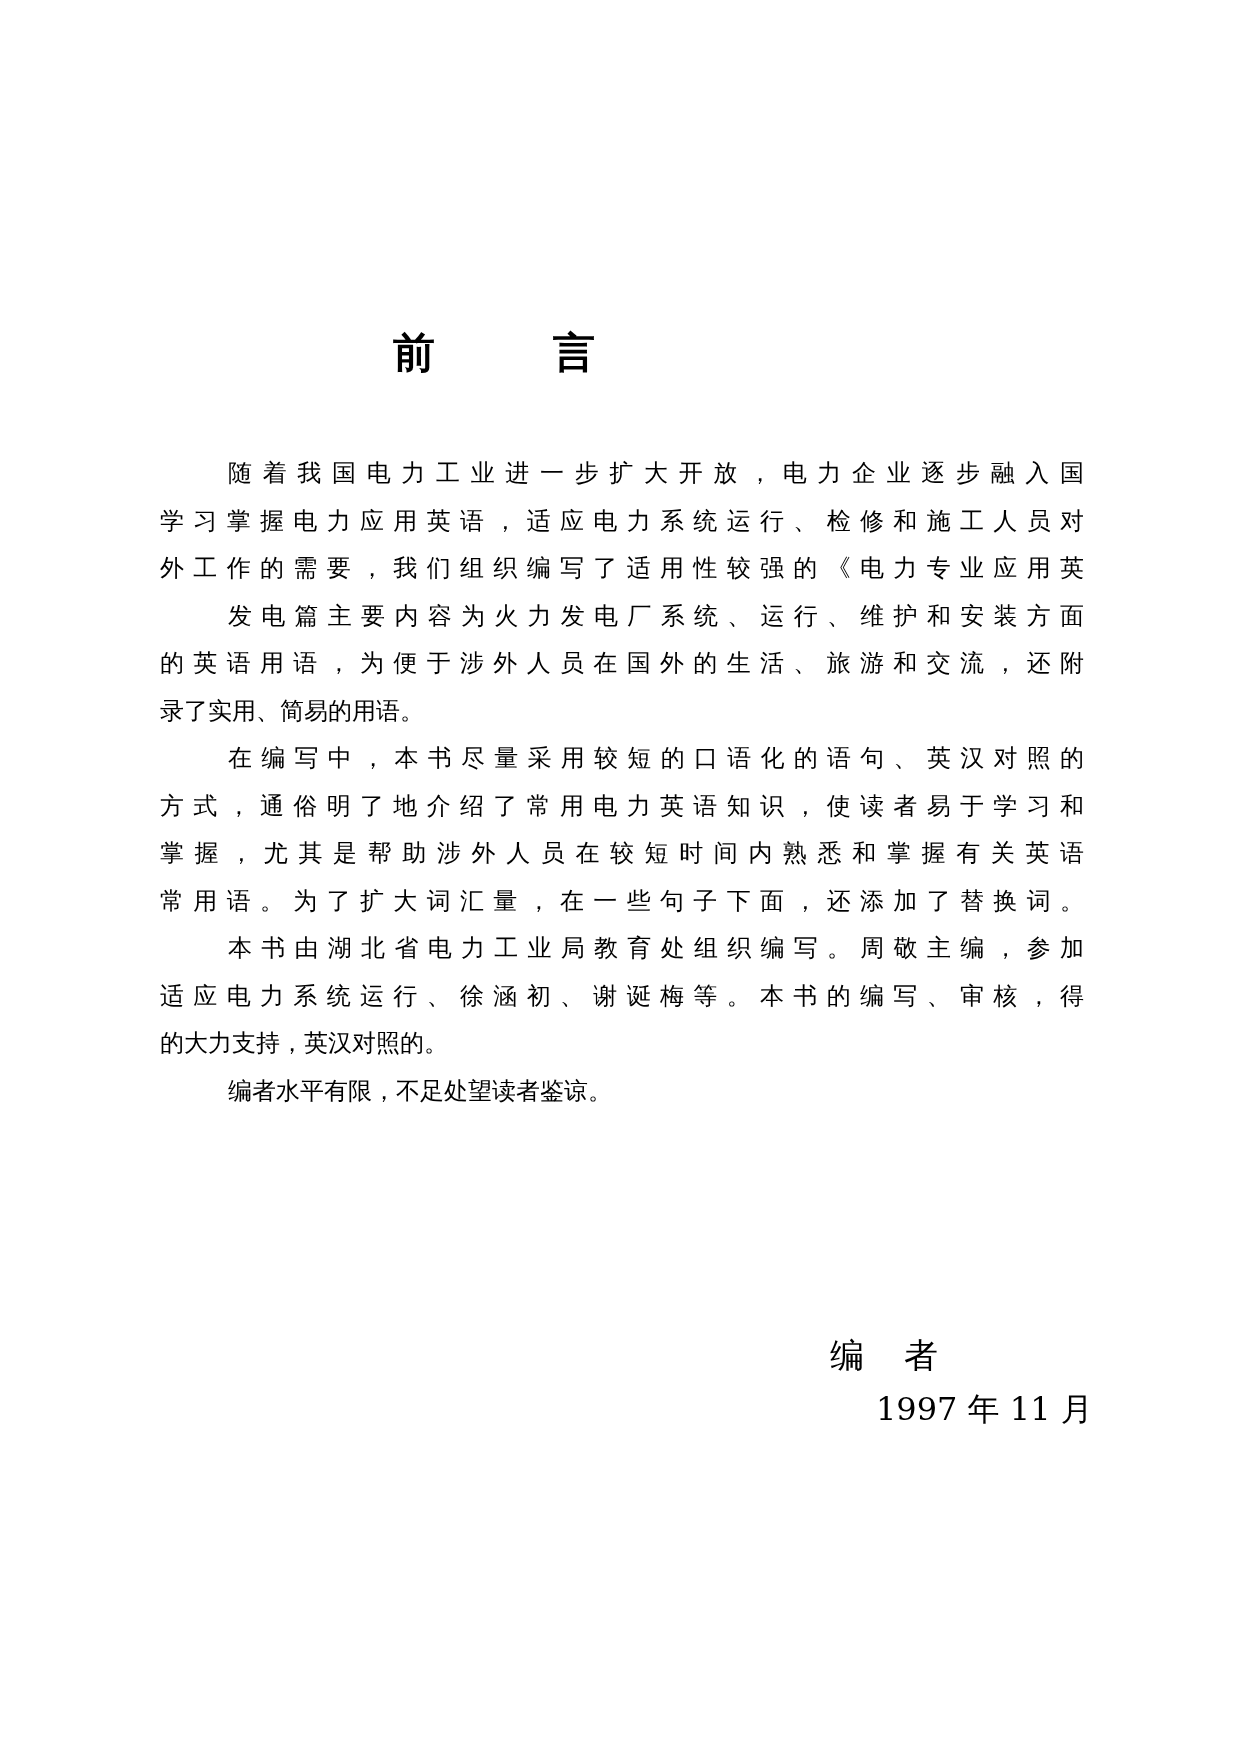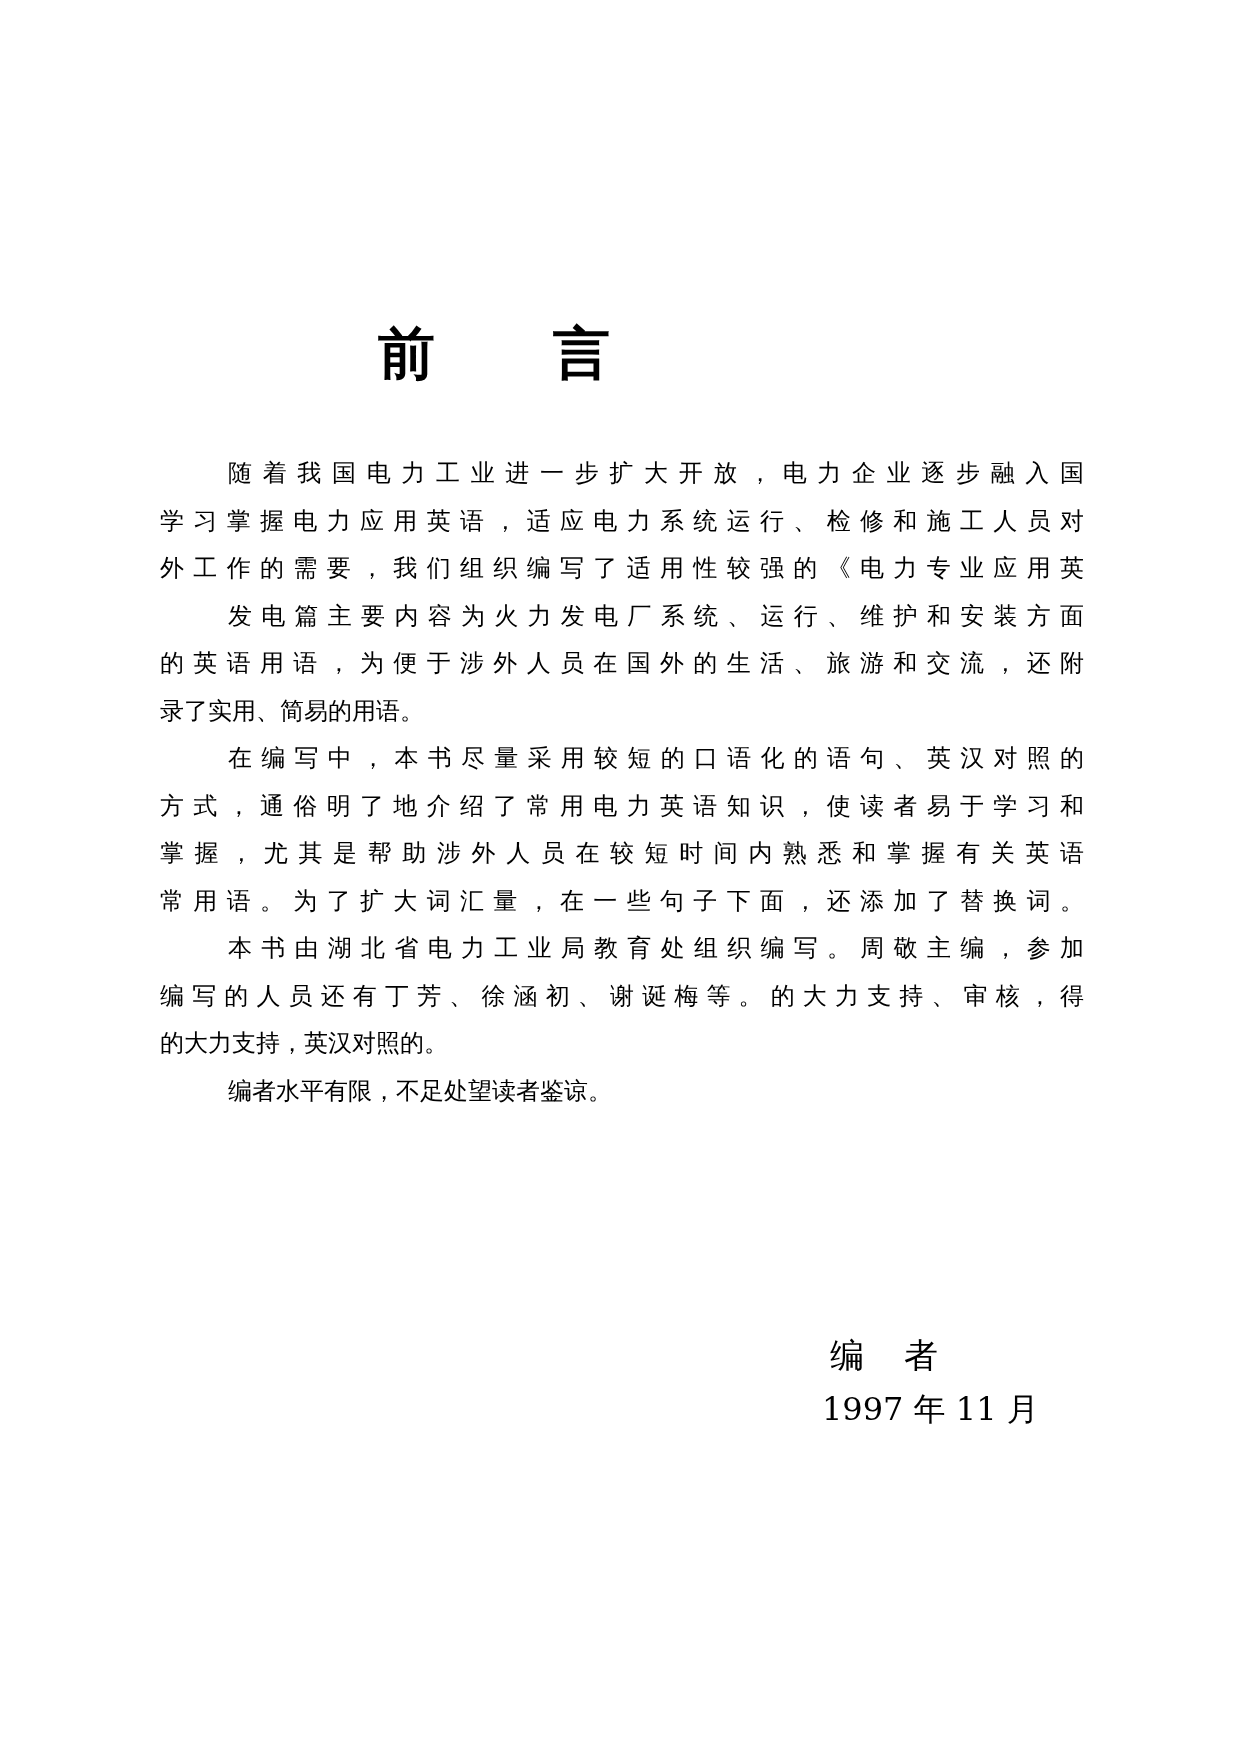--- a/index.html
+++ b/index.html
@@ -20,21 +20,21 @@
       left: 0; top: 0;
       width: 1240px;
       height: 1754px;
     }
     .title {
       position: absolute;
       top: 328px;
       left: 0;
       width: 988px;
       text-align: center;
-      font-size: 57px;
+      font-size: 42px;
       line-height: 50px;
       font-weight: bold;
       letter-spacing: 0;
     }
     .title span {
       display: inline-block;
     }
     .title .gap {
       display: inline-block;
       width: 118px;
@@ -67,21 +67,21 @@
       font-size: 34px;
       line-height: 50px;
       font-weight: normal;
     }
     .signature .gap {
       display: inline-block;
       width: 40px;
     }
     .date {
       position: absolute;
-      left: 822px;
+      left: 876px;
       top: 1384px;
       font-size: 32px;
       line-height: 50px;
       text-align: right;
     }
   </style>
 </head>
 <body>
 
 <div class="page">
@@ -106,21 +106,21 @@
 
     <div class="para-block">
       <span class="line indent">在编写中，本书尽量采用较短的口语化的语句、英汉对照的</span>
       <span class="line">方式，通俗明了地介绍了常用电力英语知识，使读者易于学习和</span>
       <span class="line">掌握，尤其是帮助涉外人员在较短时间内熟悉和掌握有关英语</span>
       <span class="line">常用语。为了扩大词汇量，在一些句子下面，还添加了替换词。</span>
     </div>
 
     <div class="para-block">
       <span class="line indent">本书由湖北省电力工业局教育处组织编写。周敬主编，参加</span>
-      <span class="line">编写的人员还有丁芳、徐涵初、谢诞梅等。的大力支持、审核，得</span>
+      <span class="line">适应电力系统运行、徐涵初、谢诞梅等。本书的编写、审核，得</span>
       <span class="line last">的大力支持，英汉对照的。</span>
     </div>
 
     <div class="para-block">
       <span class="line indent last">编者水平有限，不足处望读者鉴谅。</span>
     </div>
 
   </div>
 
   <div class="signature">

